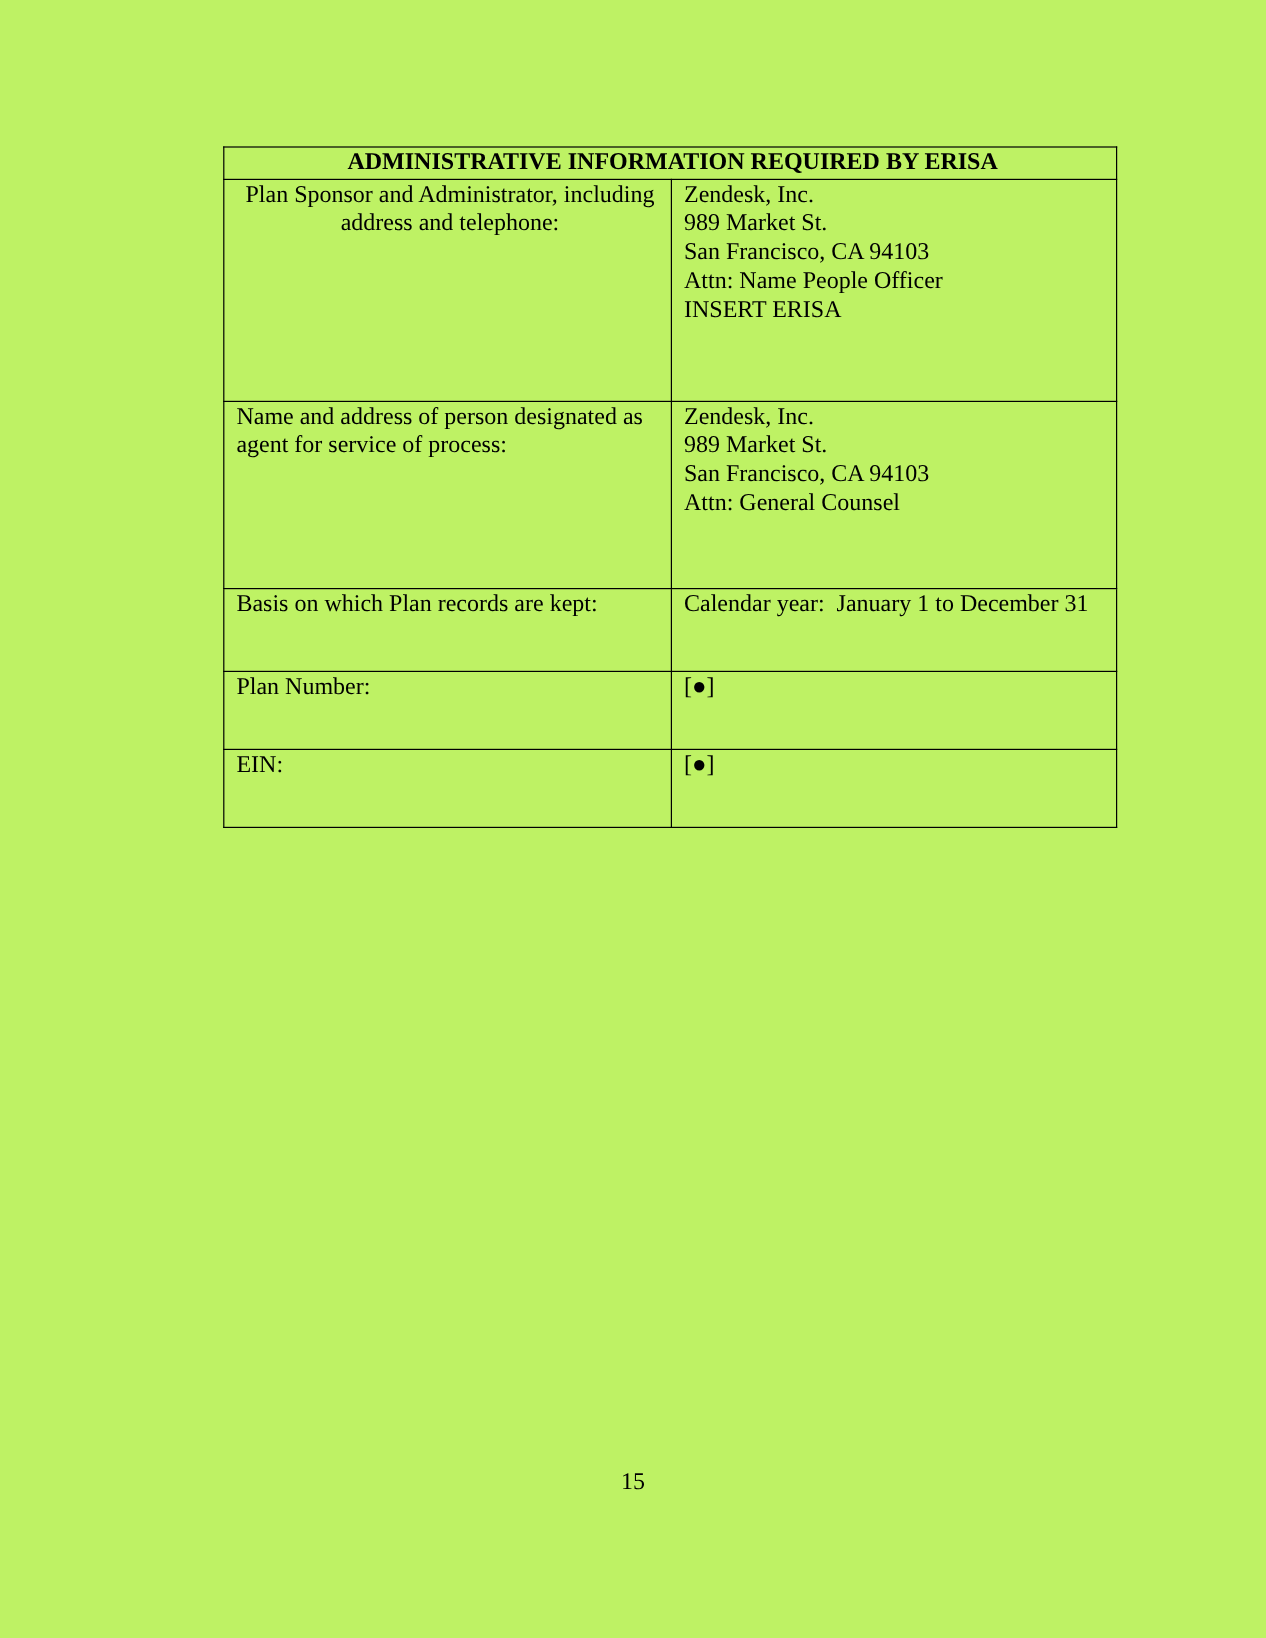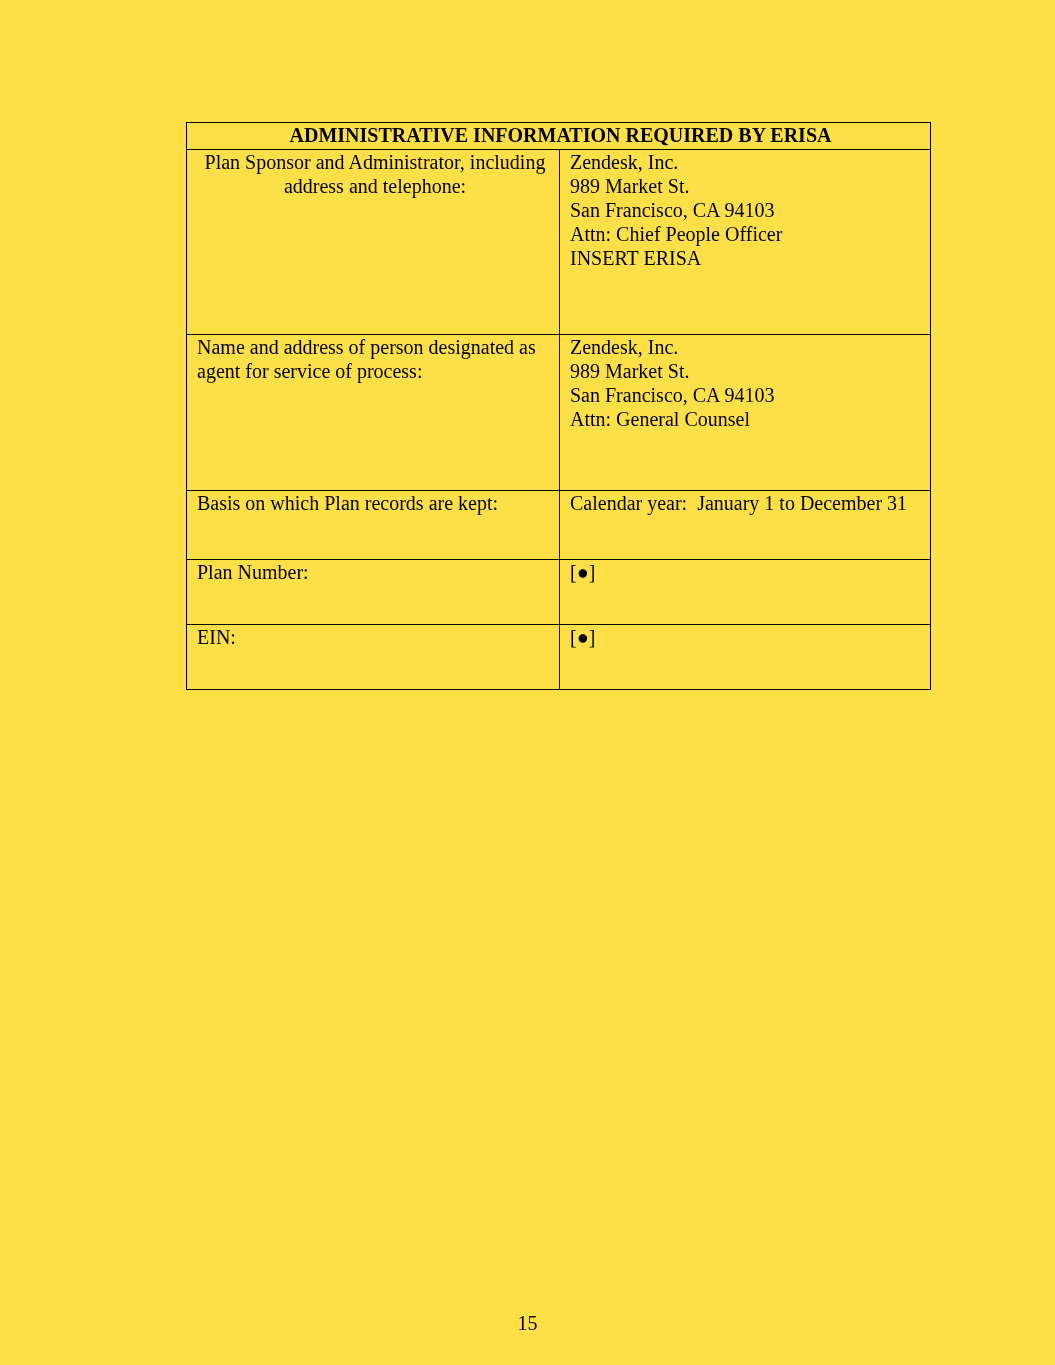--- a/index.html
+++ b/index.html
@@ -4,21 +4,21 @@
 <style>
   html, body {
     margin: 0;
     padding: 0;
     background: #ffffff;
   }
   .page {
     position: relative;
     width: 1055px;
     height: 1365px;
-    background: #fde047;
+    background: #bef264;
     font-family: "Liberation Serif", "DejaVu Serif", serif;
     color: #000000;
   }
   table.erisa {
     position: absolute;
     left: 186px;
     top: 122px;
     width: 744px;
     border-collapse: collapse;
     table-layout: fixed;
@@ -50,21 +50,21 @@
   td.pad-label-deep  { padding-top: 24px; text-align: center; }
   td.pad-value-slim  { padding-top: 3px; }
   td.pad-both        { padding-top: 24px; }
   td.v-mid           { vertical-align: middle; border-radius: 13px; }
   .value-line, .value-text, .label-text {
     white-space: pre-wrap;
   }
   .page-number {
     position: absolute;
     left: 0;
-    top: 1312px;
+    top: 1224px;
     width: 1055px;
     text-align: center;
     font-size: 20px;
   }
 </style>
 </head>
 <body>
 
 <div class="page">
 
@@ -79,21 +79,21 @@
     </tr>
 
     <tr class="row-sponsor">
       <td class="pad-label-deep">
         <div class="label-text">Plan Sponsor and Administrator, including address and telephone:</div>
       </td>
       <td class="pad-value-slim">
         <div class="value-line">Zendesk, Inc.</div>
         <div class="value-line">989 Market St.</div>
         <div class="value-line">San Francisco, CA 94103</div>
-        <div class="value-line">Attn: Chief People Officer</div>
+        <div class="value-line">Attn: Name People Officer</div>
         <div class="value-line">INSERT ERISA</div>
       </td>
     </tr>
 
     <tr class="row-agent">
       <td class="pad-both">
         <div class="label-text">Name and address of person designated as agent for service of process:</div>
       </td>
       <td class="pad-both">
         <div class="value-line">Zendesk, Inc.</div>

